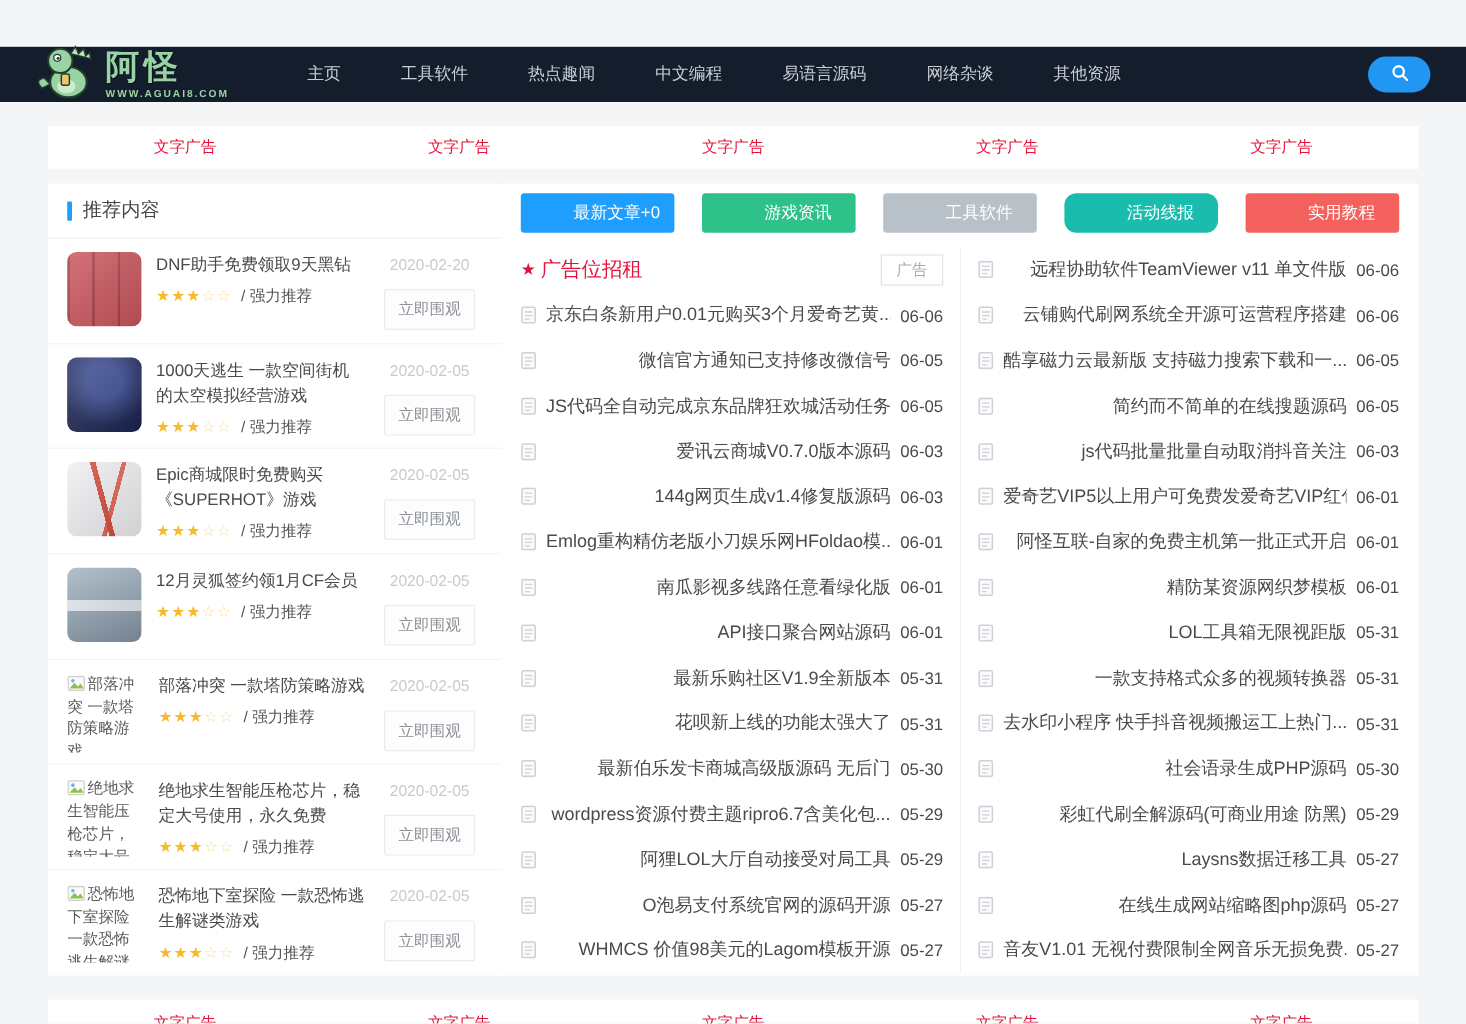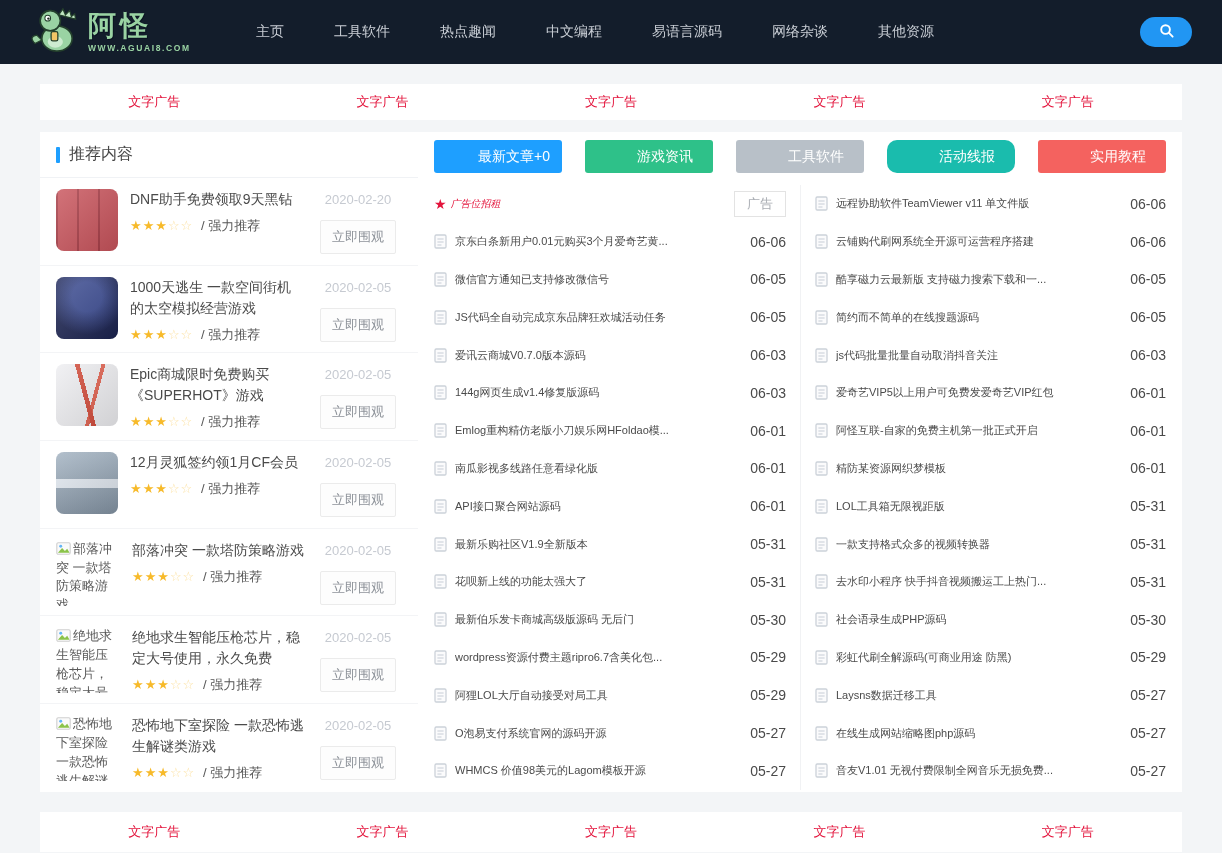--- a/index.html
+++ b/index.html
@@ -3,21 +3,21 @@
 <meta charset="utf-8">
 <style>
   * { box-sizing: border-box; margin: 0; padding: 0; }
   html,body { width:1222px; height:853px; overflow:hidden; }
   body {
     font-family: "Liberation Sans","DejaVu Sans",sans-serif;
     background:#f3f5f7;
     --accent:#1e9fff; --adred:#e3143c; --gold:#f7ba2a; --headerbg:#131d2b; --logogreen:#9ad3a3;
   }
   
-  header { height:64px; background:var(--headerbg); display:flex; align-items:center; padding:0 30px; }
+  header { height:46px; background:var(--headerbg); display:flex; align-items:center; padding:0 30px;margin-top:39px; }
   .logo { display:flex; align-items:center; gap:4px; width:196px; cursor:pointer; }
   .logo-text { display:flex; flex-direction:column; line-height:1; }
   .logo-title { font-size:28px; font-weight:700; color:var(--logogreen); letter-spacing:4px;
                 text-shadow:1px 1px 0 #0a1420; }
   .logo-sub { font-size:8.5px; color:var(--logogreen); letter-spacing:1.6px; margin-top:4px; font-weight:700; }
   nav { display:flex; gap:50px; margin-left:30px; flex:1; }
   .nav-item { color:#c9ced5; font-size:14px; cursor:pointer; white-space:nowrap; }
   .search-pill { width:52px; height:30px; border-radius:16px; background:#2196f3; border:none;
                  display:flex; align-items:center; justify-content:center; cursor:pointer; margin-left:auto; }
   
@@ -54,25 +54,25 @@
   .view-btn { margin-top:13px; font-size:13px; color:#8d9299; background:#fdfdfd; border:1px solid #ebebeb;
               padding:7px 11px; border-radius:2px; cursor:pointer; white-space:nowrap; }
   
   .tabs { display:flex; justify-content:space-between; padding:8px 16px 12px; }
   .tab { width:128px; height:33px; border:none; border-radius:3px; color:#fff; font-size:14px; cursor:pointer;padding-left:32px; }
   
   .cols { display:flex; }
   .col { width:50%; padding:0 14px 0 16px; }
   .col + .col { border-left:1px solid #f1f2f4; padding:0 16px 0 14px; }
   .row { height:37.8px; display:flex; align-items:center; }
-  .row-title { flex:1; white-space:nowrap; overflow:hidden; margin:0 8px; font-size:11px; color:#4a4a4a; cursor:pointer; }
+  .row-title { flex:1; white-space:nowrap; overflow:hidden; margin:0 8px; font-size:15px; color:#4a4a4a; cursor:pointer;text-align:right; }
   .row-date { font-size:14px; color:#4a4a4a; flex-shrink:0; }
   .doc-icon { flex-shrink:0; display:flex; }
   .adrow-star { color:var(--adred); font-size:14px; margin-right:4px; }
-  .adrow-title { flex:1; font-size:10px; color:var(--adred); cursor:pointer; white-space:nowrap; overflow:hidden;font-style:italic; }
+  .adrow-title { flex:1; font-size:17px; color:var(--adred); cursor:pointer; white-space:nowrap; overflow:hidden; }
   .ad-badge { border:1px solid #e3e3e3; color:#a9adb3; font-size:13px; padding:3px 12px; background:#fff; flex-shrink:0; }
 </style>
 </head>
 <body style="--accent: #1e9fff; --adred: #e3143c; --gold: #f7ba2a; --headerbg: #131d2b; --logogreen: #9ad3a3;">
 
 <header>
   <div class="logo">
     <span>
       <svg width="54" height="48" viewBox="0 0 64 56">
         <path d="M34 10 l5 -7 3 7 5 -5 2 7 4 -3 1 6 z" fill="#bfe6c2" stroke="#24402c" stroke-width="1.5"></path>

